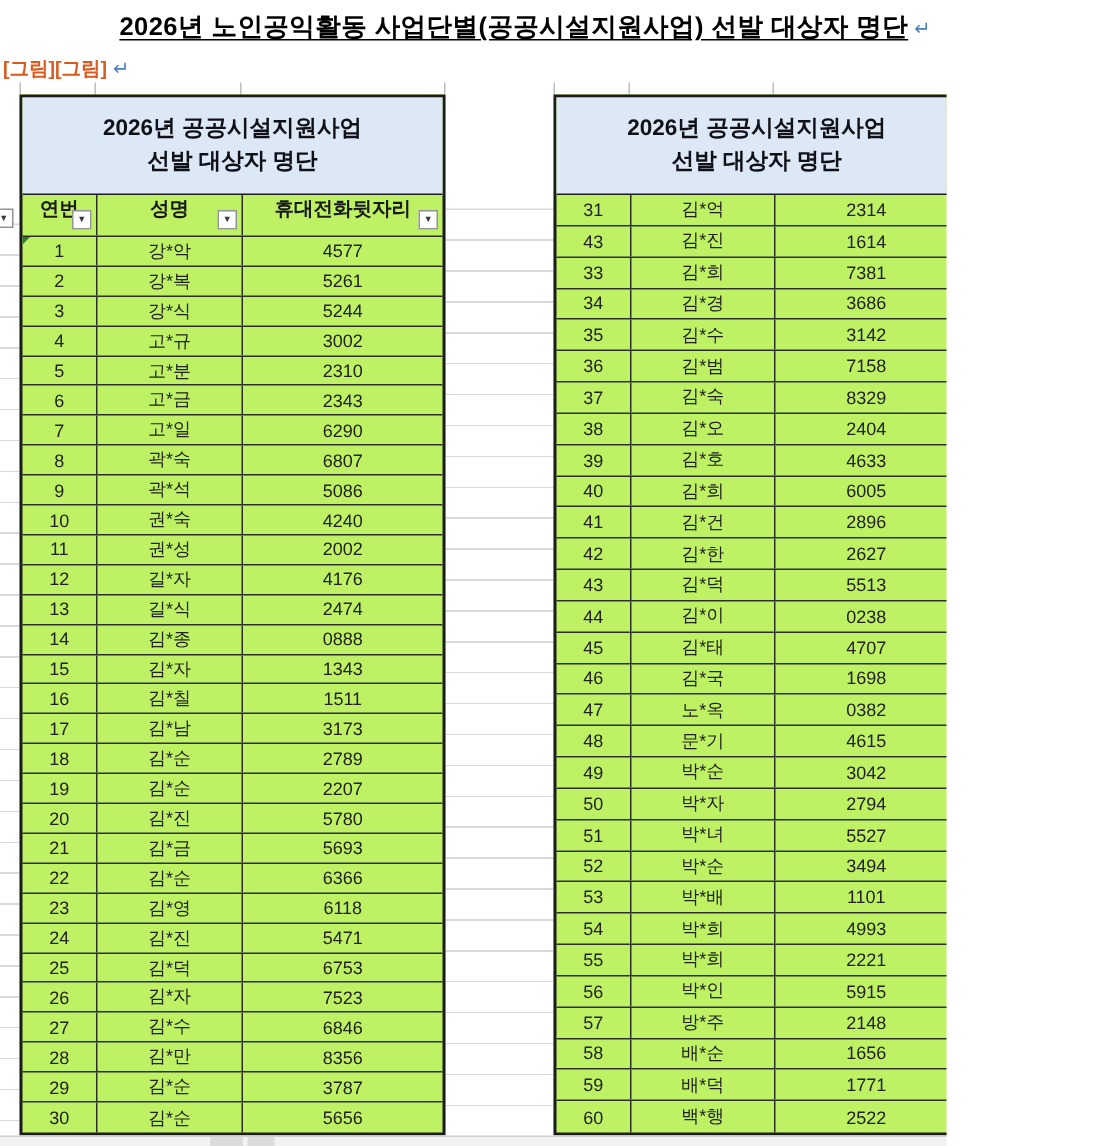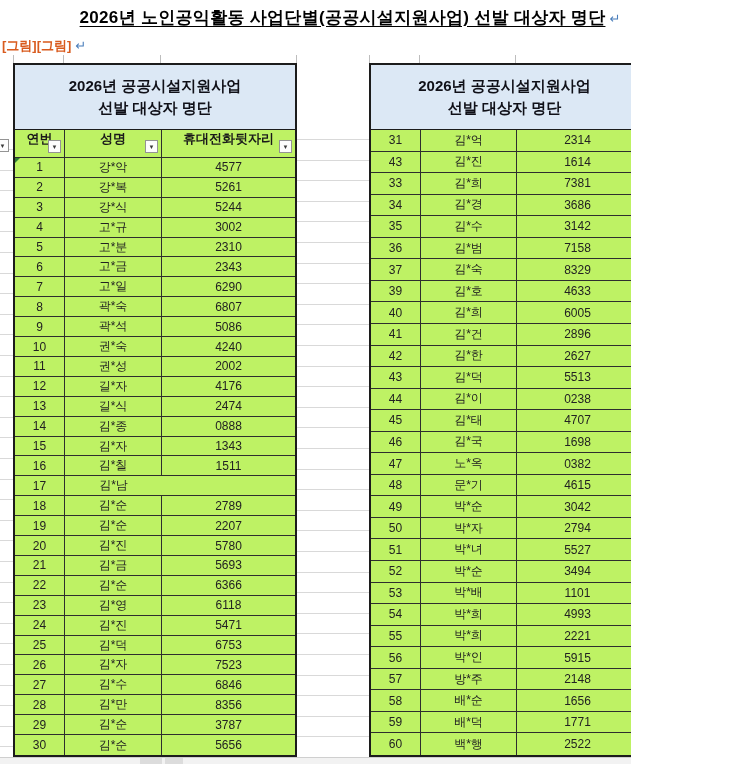--- a/index.html
+++ b/index.html
@@ -198,20 +198,21 @@
           <div class="cell cell-phone">1343</div>
         </div>
         <div class="data-row">
           <div class="cell cell-no">16</div>
           <div class="cell cell-name">김*칠</div>
           <div class="cell cell-phone">1511</div>
         </div>
         <div class="data-row">
           <div class="cell cell-no">17</div>
           <div class="cell cell-name">김*남</div>
+          <div class="cell cell-phone">3173</div>
         </div>
         <div class="data-row">
           <div class="cell cell-no">18</div>
           <div class="cell cell-name">김*순</div>
           <div class="cell cell-phone">2789</div>
         </div>
         <div class="data-row">
           <div class="cell cell-no">19</div>
           <div class="cell cell-name">김*순</div>
           <div class="cell cell-phone">2207</div>
@@ -309,20 +310,25 @@
           <div class="cell cell-no">36</div>
           <div class="cell cell-name">김*범</div>
           <div class="cell cell-phone">7158</div>
         </div>
         <div class="data-row">
           <div class="cell cell-no">37</div>
           <div class="cell cell-name">김*숙</div>
           <div class="cell cell-phone">8329</div>
         </div>
         <div class="data-row">
+          <div class="cell cell-no">38</div>
+          <div class="cell cell-name">김*오</div>
+          <div class="cell cell-phone">2404</div>
+        </div>
+        <div class="data-row">
           <div class="cell cell-no">39</div>
           <div class="cell cell-name">김*호</div>
           <div class="cell cell-phone">4633</div>
         </div>
         <div class="data-row">
           <div class="cell cell-no">40</div>
           <div class="cell cell-name">김*희</div>
           <div class="cell cell-phone">6005</div>
         </div>
         <div class="data-row">

